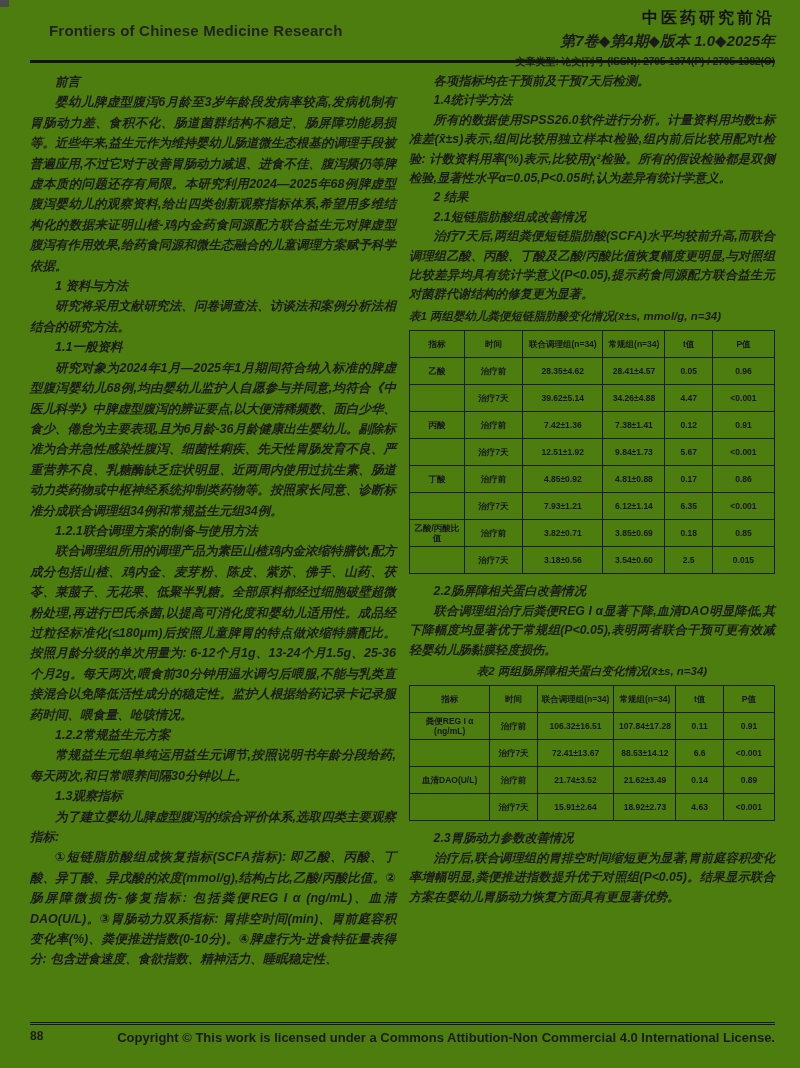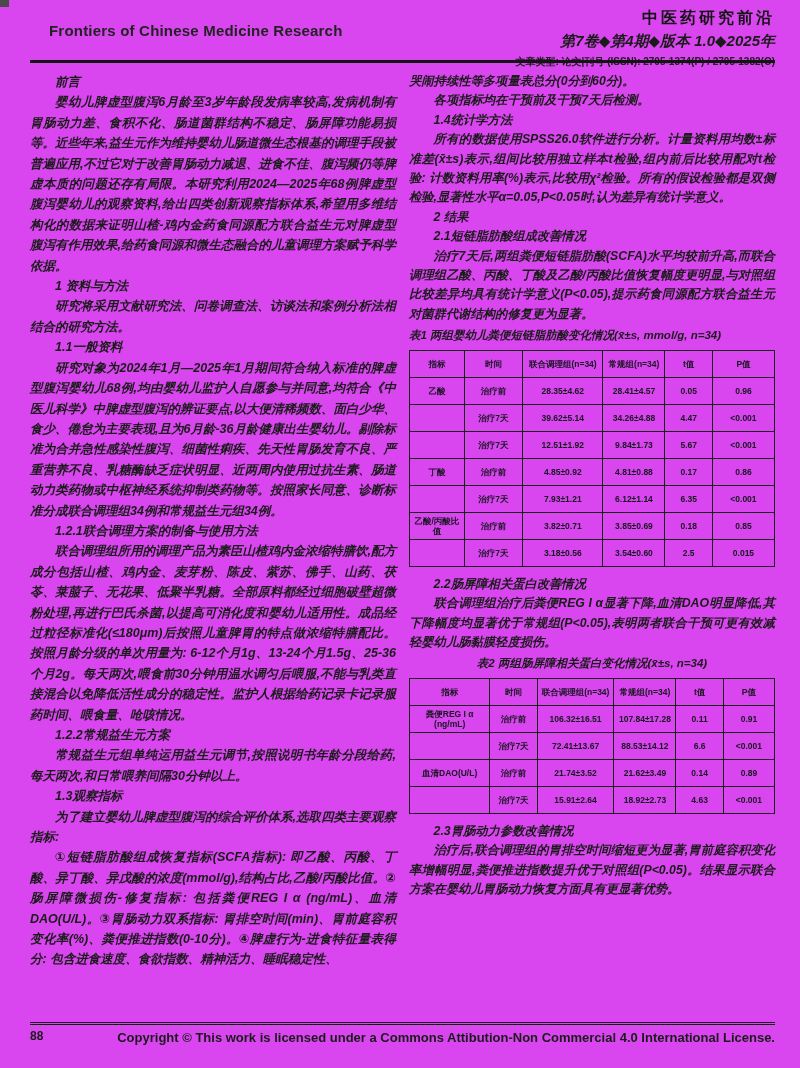--- a/index.html
+++ b/index.html
@@ -4,21 +4,21 @@
 <style>
   * { box-sizing: border-box; }
   html,body { margin:0; padding:0; }
   body {
     width:800px; height:1068px;
     background:#e8e8e8;
     font-family:"Liberation Sans","DejaVu Sans",sans-serif;
   }
   .page {
     position:relative; width:800px; height:1068px;
-    background:#d946ef; overflow:hidden; color:#1b1b1b;
+    background:#4d7c0f; overflow:hidden; color:#1b1b1b;
   }
   .scan-artifact { position:absolute; left:0; top:0; width:9px; height:7px; background:#4a4a4a; }
 
   
   .journal-en {
     position:absolute; left:49px; top:22px;
     font-size:15px; font-weight:600; letter-spacing:0.2px; color:#222;
   }
   .header-right { position:absolute; right:25px; top:8px; text-align:right; }
   .journal-zh { font-size:16px; font-weight:800; letter-spacing:3px; color:#141414; }
@@ -90,21 +90,20 @@
       <p class="ind">1.2.1联合调理方案的制备与使用方法</p>
       <p class="ind">联合调理组所用的调理产品为素臣山楂鸡内金浓缩特膳饮,配方成分包括山楂、鸡内金、麦芽粉、陈皮、紫苏、佛手、山药、茯苓、莱菔子、无花果、低聚半乳糖。全部原料都经过细胞破壁超微粉处理,再进行巴氏杀菌,以提高可消化度和婴幼儿适用性。成品经过粒径标准化(≤180μm)后按照儿童脾胃的特点做浓缩特膳配比。按照月龄分级的单次用量为: 6-12个月1g、13-24个月1.5g、25-36个月2g。每天两次,喂食前30分钟用温水调匀后喂服,不能与乳类直接混合以免降低活性成分的稳定性。监护人根据给药记录卡记录服药时间、喂食量、呛咳情况。</p>
       <p class="ind">1.2.2常规益生元方案</p>
       <p class="ind">常规益生元组单纯运用益生元调节,按照说明书年龄分段给药,每天两次,和日常喂养间隔30分钟以上。</p>
       <p class="ind">1.3观察指标</p>
       <p class="ind">为了建立婴幼儿脾虚型腹泻的综合评价体系,选取四类主要观察指标:</p>
       <p class="ind">①短链脂肪酸组成恢复指标(SCFA指标): 即乙酸、丙酸、丁酸、异丁酸、异戊酸的浓度(mmol/g),结构占比,乙酸/丙酸比值。②肠屏障微损伤-修复指标: 包括粪便REG I α (ng/mL)、血清DAO(U/L)。③胃肠动力双系指标: 胃排空时间(min)、胃前庭容积变化率(%)、粪便推进指数(0-10分)。④脾虚行为-进食特征量表得分: 包含进食速度、食欲指数、精神活力、睡眠稳定性、</p>
     </div>
 
     <div class="col col-right">
-      <p>哭闹持续性等多项量表总分(0分到60分)。</p>
       <p class="ind">各项指标均在干预前及干预7天后检测。</p>
       <p class="ind">1.4统计学方法</p>
       <p class="ind">所有的数据使用SPSS26.0软件进行分析。计量资料用均数±标准差(x̄±s)表示,组间比较用独立样本t检验,组内前后比较用配对t检验: 计数资料用率(%)表示,比较用χ²检验。所有的假设检验都是双侧检验,显著性水平α=0.05,P&lt;0.05时,认为差异有统计学意义。</p>
       <p class="hd ind">2 结果</p>
       <p class="ind">2.1短链脂肪酸组成改善情况</p>
       <p class="ind">治疗7天后,两组粪便短链脂肪酸(SCFA)水平均较前升高,而联合调理组乙酸、丙酸、丁酸及乙酸/丙酸比值恢复幅度更明显,与对照组比较差异均具有统计学意义(P&lt;0.05),提示药食同源配方联合益生元对菌群代谢结构的修复更为显著。</p>
 
       <p class="caption">表1 两组婴幼儿粪便短链脂肪酸变化情况(x̄±s, mmol/g, n=34)</p>
       <table class="dtable">
         <colgroup>
@@ -134,20 +133,28 @@
         </tr>
         <tr>
           <td></td>
           <td>治疗7天</td>
           <td>39.62±5.14</td>
           <td>34.26±4.88</td>
           <td>4.47</td>
           <td>&lt;0.001</td>
         </tr>
         <tr>
+          <td>丙酸</td>
+          <td>治疗前</td>
+          <td>7.42±1.36</td>
+          <td>7.38±1.41</td>
+          <td>0.12</td>
+          <td>0.91</td>
+        </tr>
+        <tr>
           <td></td>
           <td>治疗7天</td>
           <td>12.51±1.92</td>
           <td>9.84±1.73</td>
           <td>5.67</td>
           <td>&lt;0.001</td>
         </tr>
         <tr>
           <td>丁酸</td>
           <td>治疗前</td>

